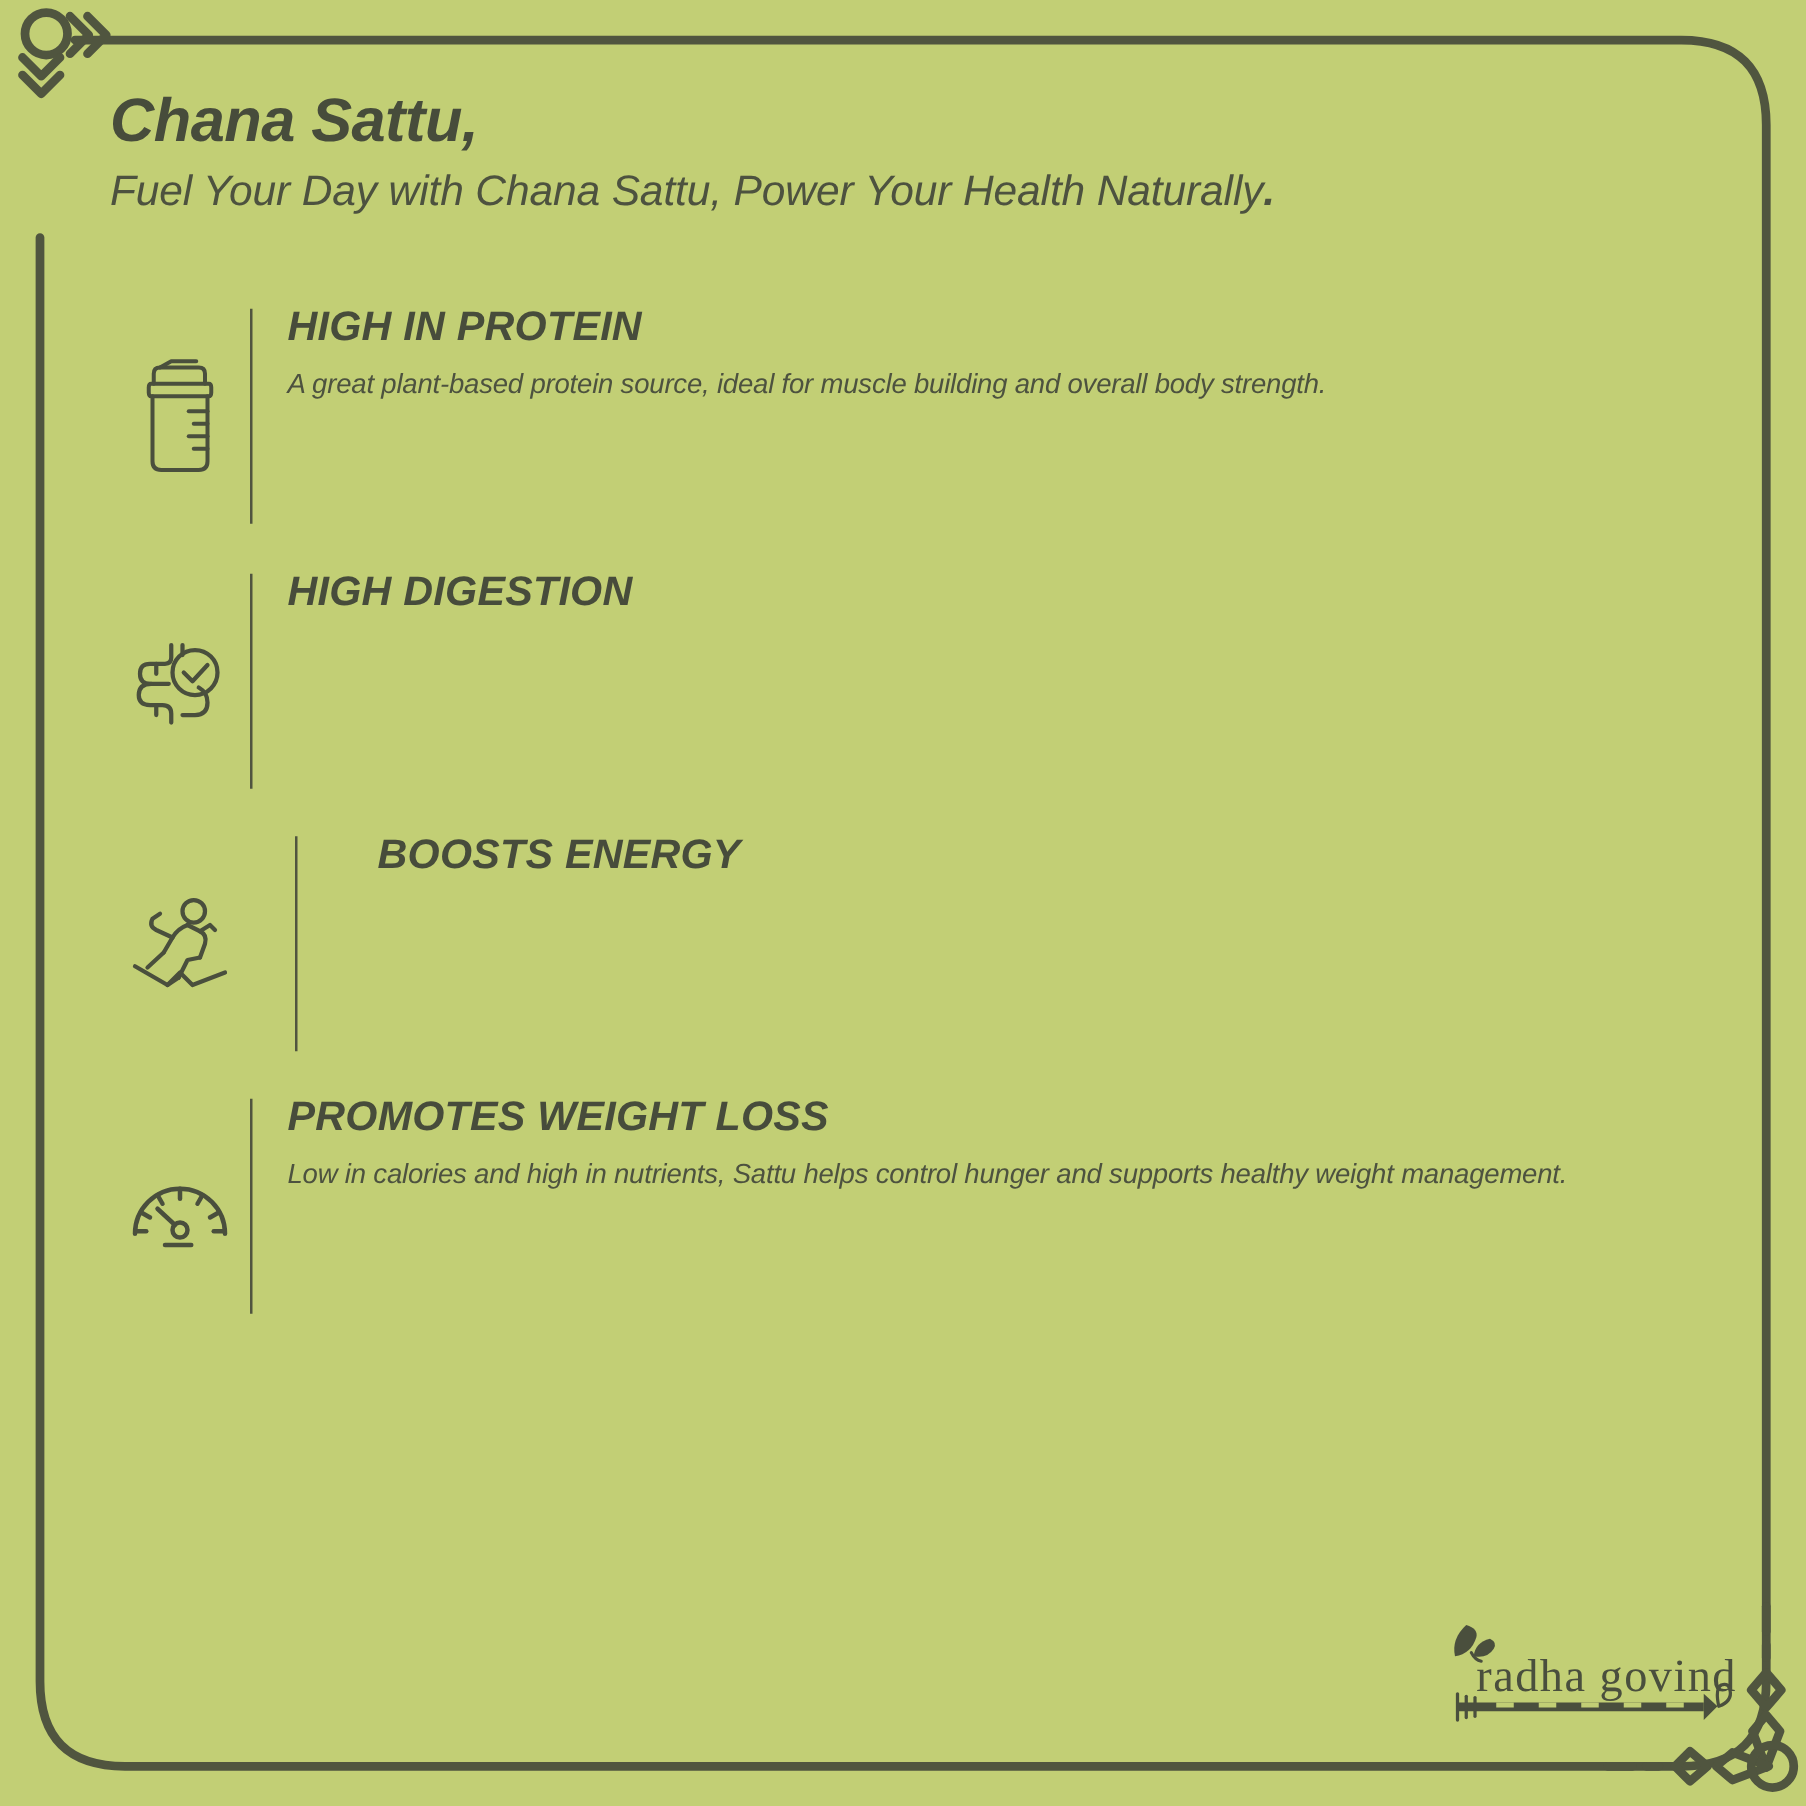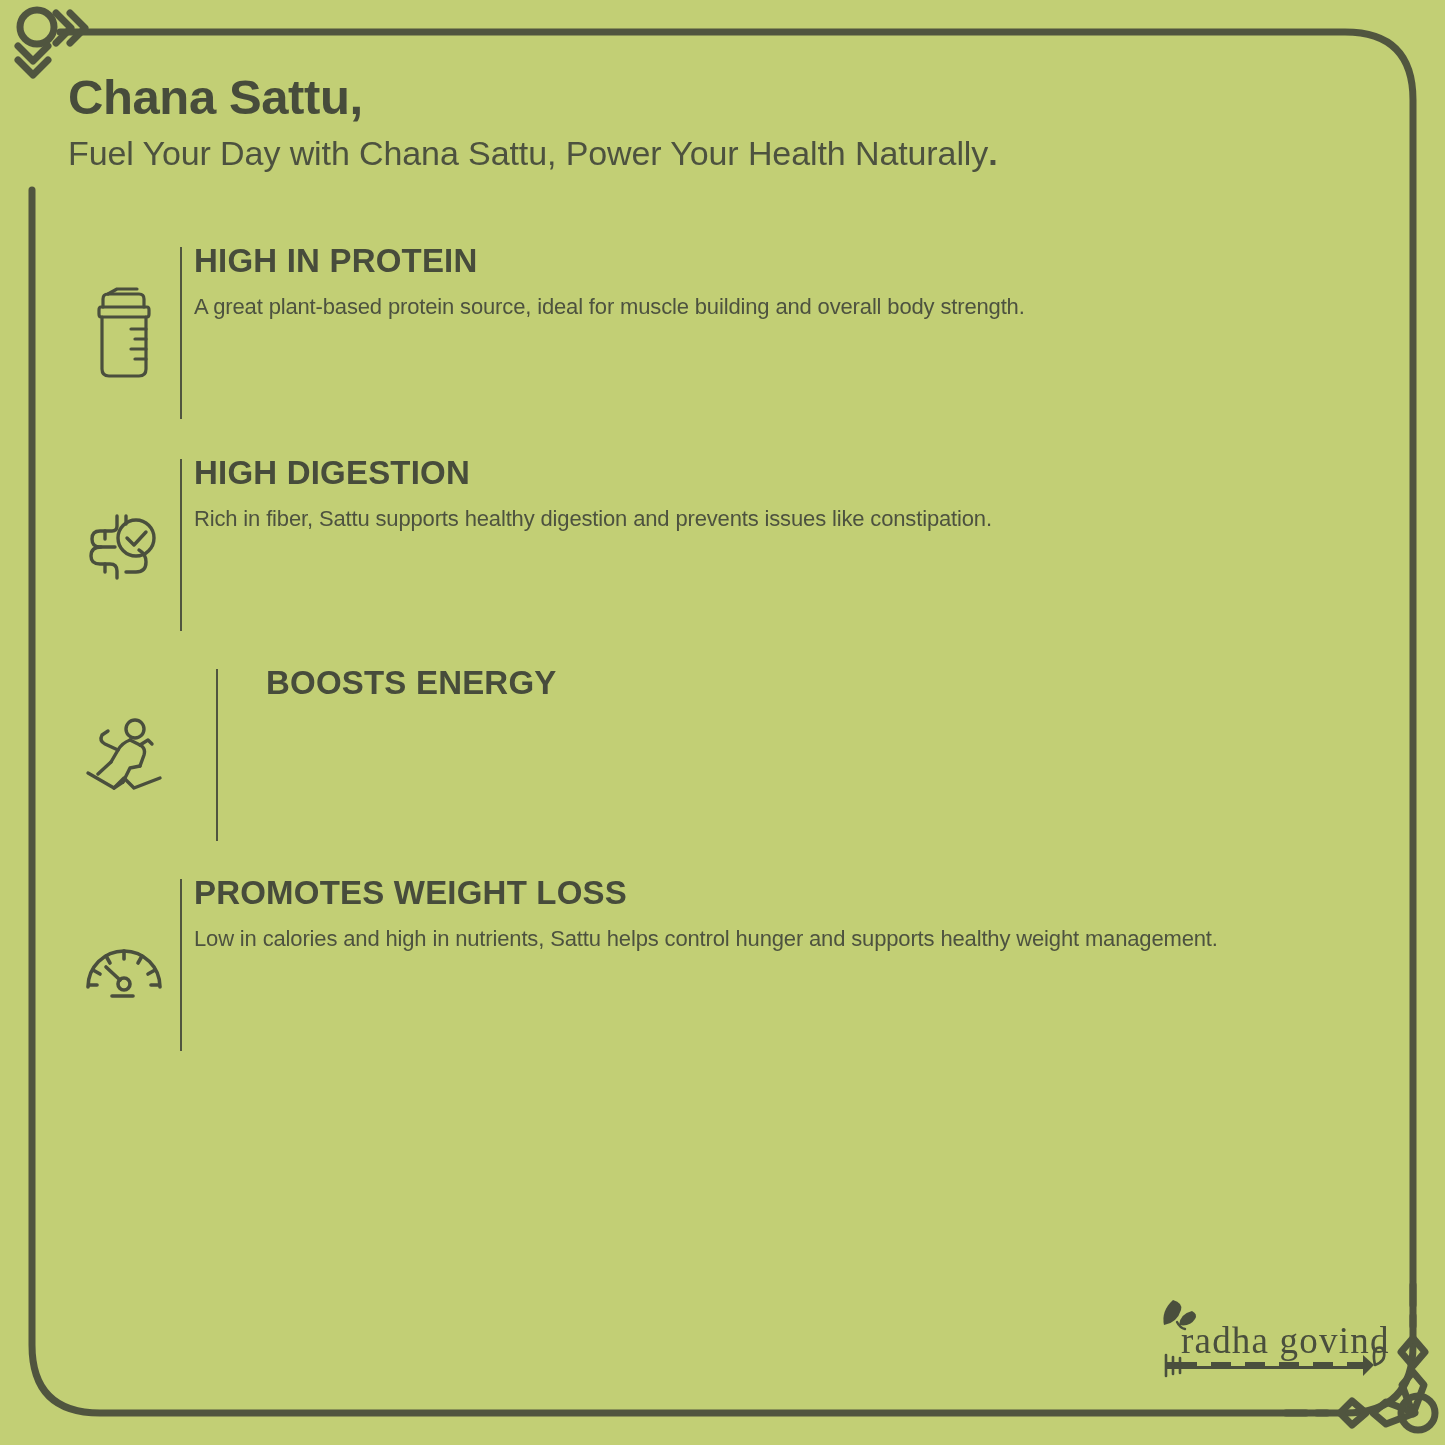--- a/index.html
+++ b/index.html
@@ -18,22 +18,23 @@
   
   #frame-svg{
     position:absolute; left:0; top:0;
     width:1445px; height:1445px;
     pointer-events:none;
   }
 
   
   .content{
     position:absolute;
-    left:68px; top:72px;
+    left:88px; top:72px;
     width:1330px;
+    font-style:italic;
   }
 
   .page-title{
     font-size:49px;
     font-weight:bold;
     letter-spacing:-0.4px;
     line-height:1.06;
     color:#474c3b;
   }
   .page-subtitle{
@@ -68,21 +69,21 @@
   .feature-icon svg{ display:block; }
 
   .feature-divider{
     width:2px;
     background:#50553f;
     align-self:stretch;
     margin:14px 0 14px 0;
   }
 
   .feature-body{
-    padding-left:12px;
+    padding-left:28px;
     flex:1;
     padding-top:10px;
   }
 
   .feature-title{
     font-size:33px;
     font-weight:bold;
     letter-spacing:0.2px;
     color:#474c3b;
     line-height:1.1;
@@ -192,21 +193,20 @@
             <path d="M58 48 Q65 52 65 60 Q65 70 55 70 L45 70"></path>
             <path d="M24 62 L24 70"></path>
             <circle cx="55" cy="36" r="18"></circle>
             <path d="M46 36 L53 43 L65 30"></path>
           </g>
         </svg>
       </div>
       <div class="feature-divider"></div>
       <div class="feature-body">
         <div class="feature-title">HIGH DIGESTION</div>
-        <div class="feature-desc">Rich in fiber, Sattu supports healthy digestion and prevents issues like constipation.</div>
       </div>
     </div>
 
     <div class="feature" data-index="2">
       <div class="feature-icon">
         <svg width="92" height="86" viewBox="0 0 92 86">
           <g fill="none" stroke="#4a4f3d" stroke-width="3.4" stroke-linejoin="round" stroke-linecap="round">
             <circle cx="57" cy="17" r="9"></circle>
             <path d="M52 28 Q44 31 40 38 L33 50"></path>
             <path d="M52 28 L62 33 Q68 36 66 43 L62 54"></path>

